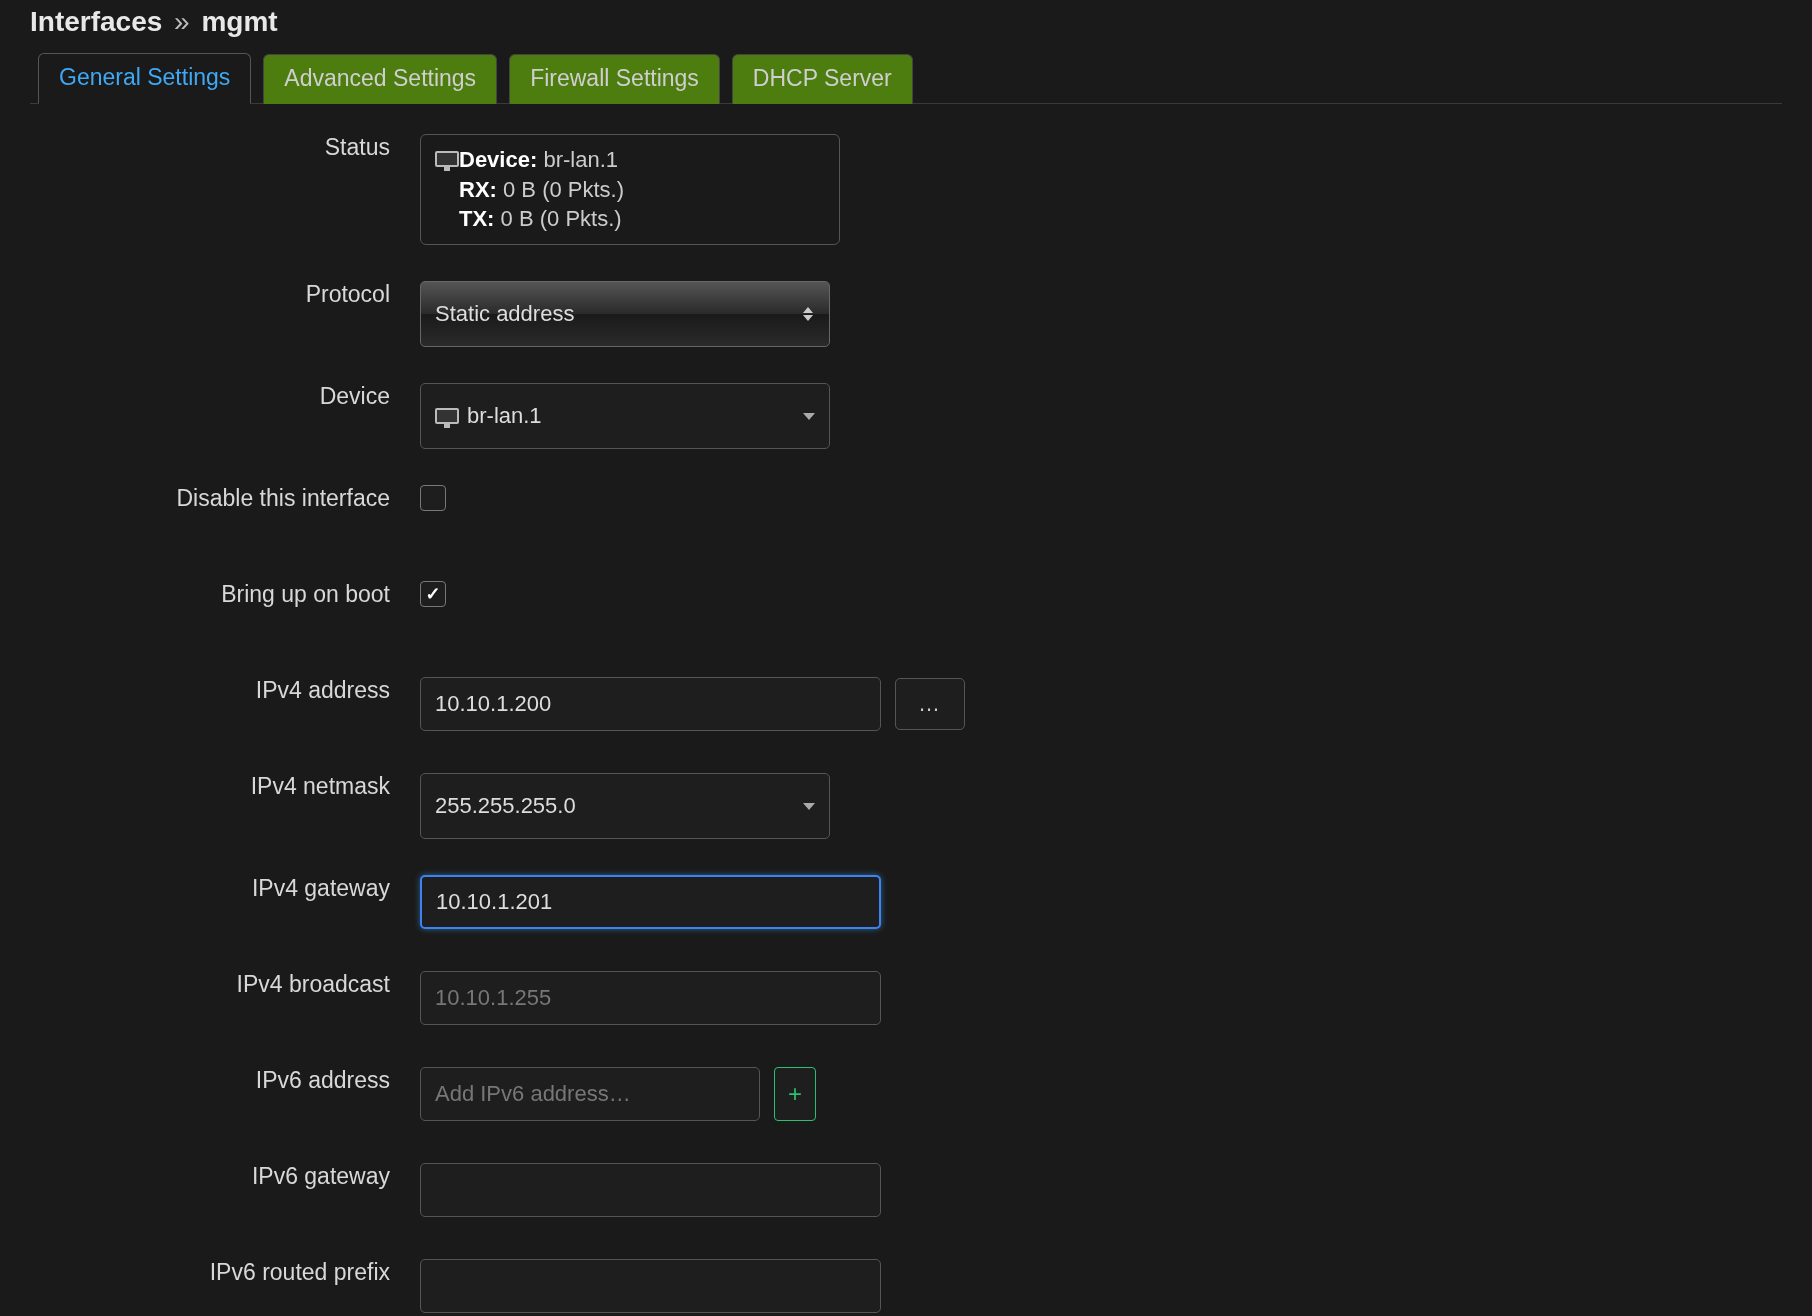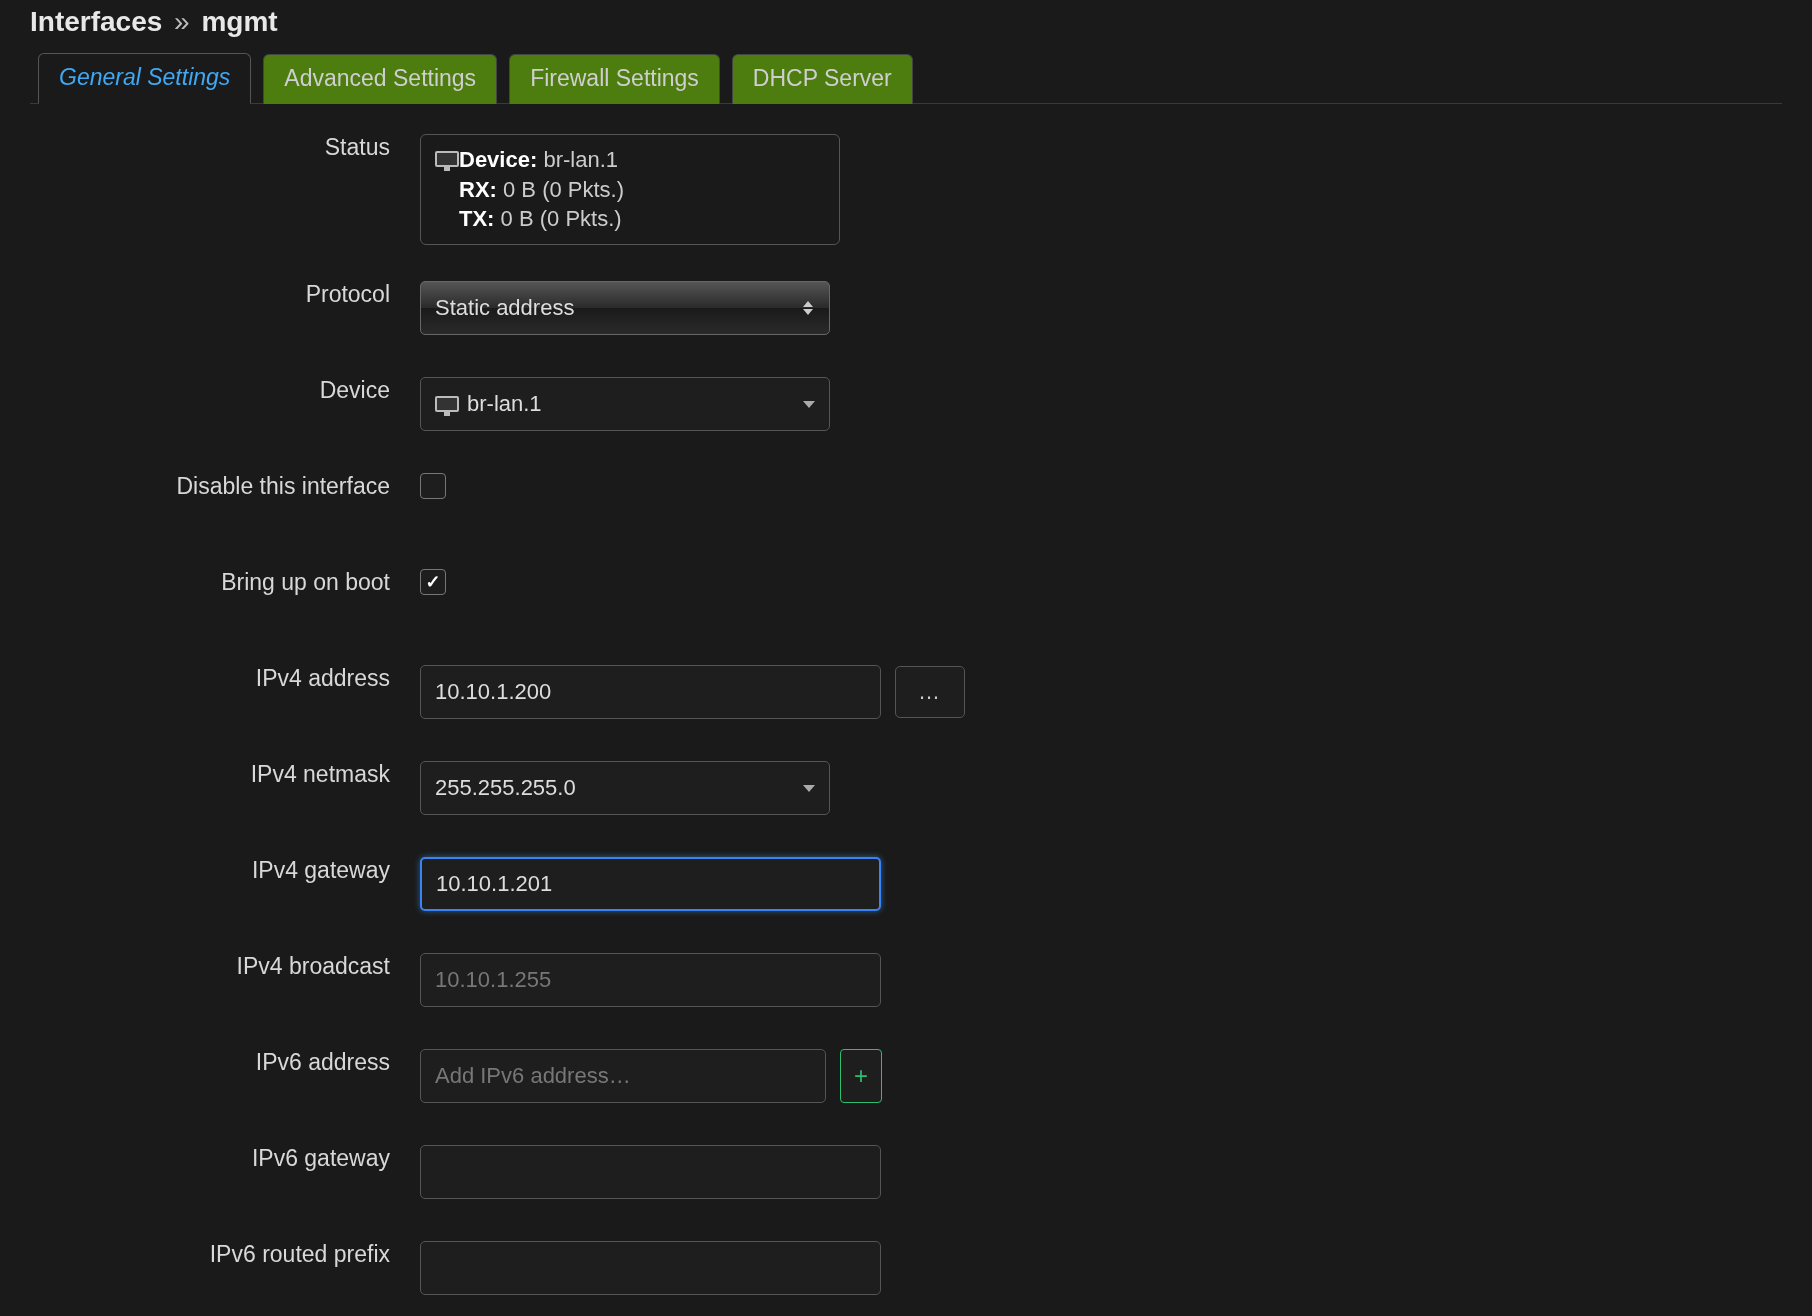--- a/index.html
+++ b/index.html
@@ -39,21 +39,20 @@
     cursor: pointer;
     position: relative;
     top: 1px;
     font-size: 23px;
   }
   .tab.active {
     color: #3fa9f5;
     background: #1a1a1a;
     border-color: #555;
     border-bottom: 1px solid #1a1a1a;
-    font-style: italic;
   }
   .form {
     padding-top: 30px;
   }
   .row {
     display: flex;
     align-items: flex-start;
     min-height: 60px;
     margin-bottom: 36px;
   }
@@ -87,21 +86,21 @@
   }
   .dev-icon::after {
     content: "";
     position: absolute;
     bottom: -6px; left: 7px;
     width: 6px; height: 4px;
     background: #bbb;
   }
   .select, .input {
     width: 410px;
-    height: 54px;
+    height: 66px;
     border: 1px solid #555;
     border-radius: 5px;
     background: #1e1e1e;
     color: #ddd;
     padding: 0 14px;
     font-size: 22px;
     display: flex;
     align-items: center;
     position: relative;
   }
@@ -271,21 +270,21 @@
     <div class="row">
       <div class="label">IPv4 broadcast</div>
       <div class="value">
         <input type="text" class="native" placeholder="10.10.1.255" style="">
       </div>
     </div>
 
     <div class="row">
       <div class="label">IPv6 address</div>
       <div class="value">
-        <input type="text" class="native" style="width: 406px;" placeholder="Add IPv6 address…">
+        <input type="text" class="native" style="width: 340px;" placeholder="Add IPv6 address…">
         <div class="plus-btn">+</div>
       </div>
     </div>
 
     <div class="row">
       <div class="label">IPv6 gateway</div>
       <div class="value">
         <input type="text" class="native" style="">
       </div>
     </div>

